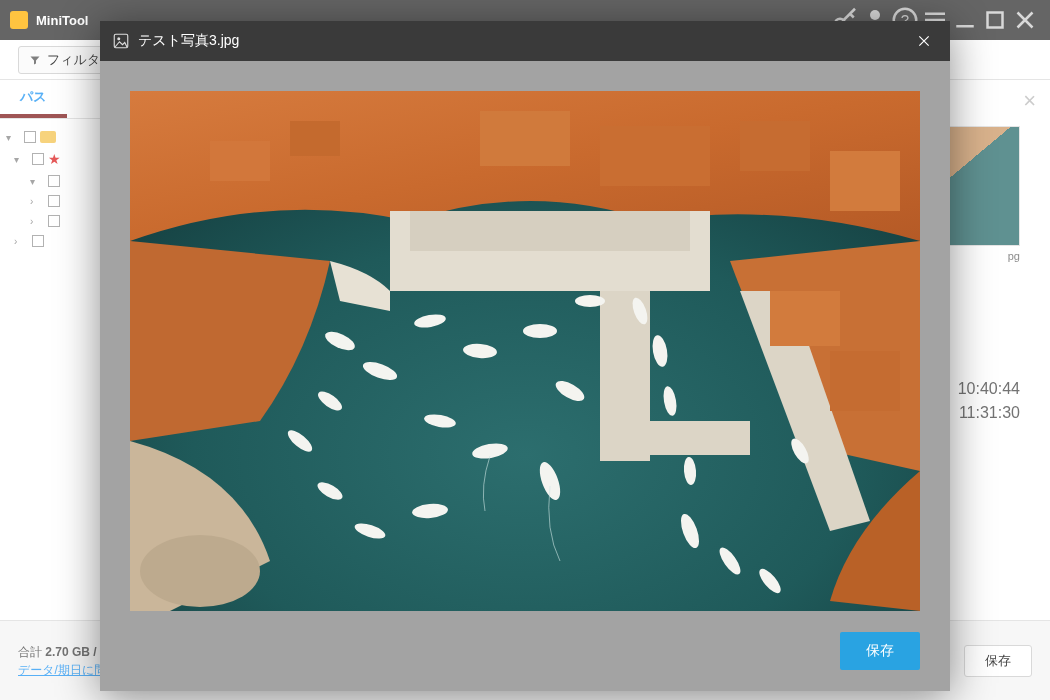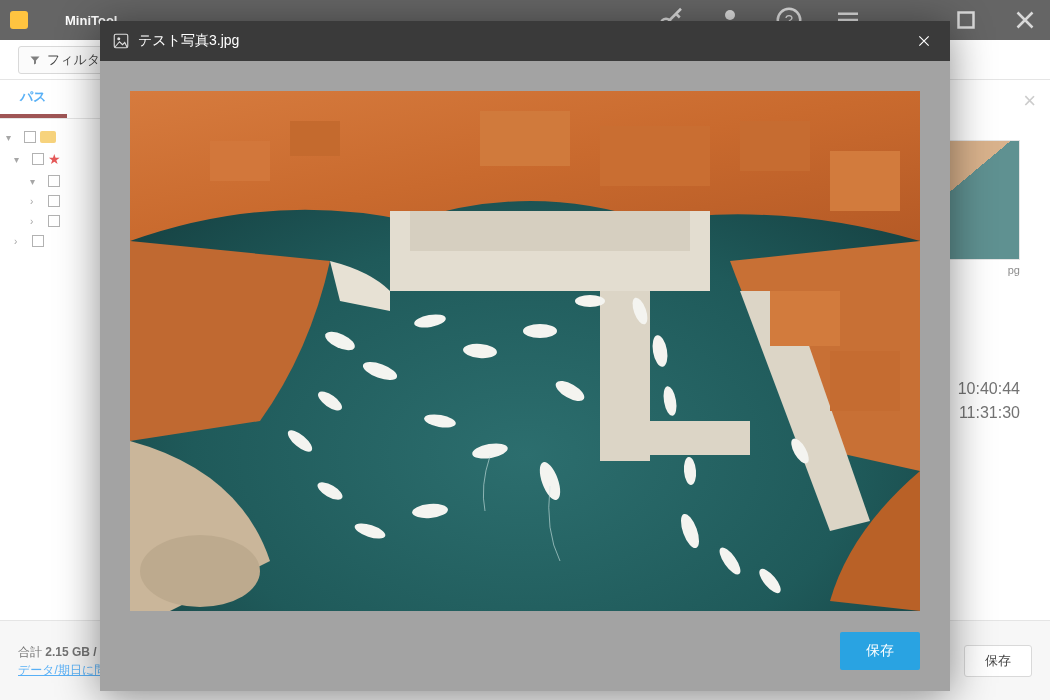--- a/index.html
+++ b/index.html
@@ -2,21 +2,21 @@
 <html><head>
 <meta charset="utf-8">
 <style>
 * { box-sizing: border-box; margin: 0; padding: 0; font-family: "Segoe UI", "Meiryo", sans-serif; }
 html,body { width:1050px; height:700px; overflow:hidden; background:#111; }
 
 
 .mainwin { position:absolute; inset:0; background:#f5f5f5; }
 .mw-titlebar {
   height:40px; background:#323232; color:#fff; display:flex; align-items:center;
-  padding:0 10px; font-size:13px;gap:29px;
+  padding:0 10px; font-size:13px;
 }
 .mw-titlebar .app-icon { width:18px; height:18px; background:#ffb100; border-radius:3px; margin-right:8px; }
 .mw-titlebar .title { flex:0 0 auto; font-weight:600; }
 .mw-titlebar .spacer { flex:1; }
 .mw-titlebar .tb-icon { width:30px; height:30px; display:flex; align-items:center; justify-content:center; cursor:pointer; color:#ddd; }
 
 .mw-toolbar { height:40px; display:flex; align-items:center; padding:4px 18px; gap:10px; background:#fff; border-bottom:1px solid #ddd; }
 .filter-btn { display:flex; align-items:center; gap:6px; font-size:13px; padding:4px 10px; border:1px solid #ccc; border-radius:3px; background:#fafafa; cursor:pointer; }
 .filter-btn svg { width:12px; height:12px; fill:#555; }
 
@@ -28,21 +28,21 @@
 .sb-tree { padding:8px 4px; font-size:13px; color:#444; }
 .sb-tree .node { display:flex; align-items:center; gap:4px; padding:4px 2px; white-space:nowrap; }
 .sb-tree .node .chev { width:14px; font-size:10px; color:#888; }
 .sb-tree .node .chk { width:12px; height:12px; border:1px solid #999; flex:0 0 auto; }
 .sb-tree .node .fold { width:16px; height:12px; background:#f5c452; border-radius:2px; }
 .sb-tree .lvl1 { padding-left:10px; }
 .sb-tree .lvl2 { padding-left:26px; }
 
 .mw-content { flex:1; position:relative; padding:20px; }
 .mw-content .close-panel { position:absolute; top:8px; right:14px; font-size:22px; color:#bbb; cursor:pointer; }
-.thumb-wrap { position:absolute; top:60px; right:30px; width:110px; }
+.thumb-wrap { position:absolute; top:46px; right:30px; width:110px; }
 .thumb { width:110px; height:120px; background:linear-gradient(140deg,#c96 0 40%,#2a6d6d 40% 100%); border:1px solid #ddd; }
 .thumb-line { font-size:11px; color:#666; margin-top:4px; text-align:right; }
 .datetime-rows { position:absolute; top:300px; right:30px; font-size:16px; color:#444; text-align:right; }
 .datetime-rows div { margin-bottom:6px; white-space:nowrap; }
 
 .mw-footer { position:absolute; bottom:0; left:0; right:0; height:80px; background:#f5f5f5;
   border-top:1px solid #ddd; display:flex; align-items:center; padding:0 18px; font-size:12px; color:#444; }
 .mw-footer .f-left { flex:1; line-height:1.5; }
 .mw-footer .f-link { color:#2196f3; text-decoration:underline; cursor:pointer; }
 .mw-footer .f-save { border:1px solid #ccc; background:#fff; padding:6px 20px; border-radius:3px; cursor:pointer; font-size:13px; }
@@ -172,21 +172,21 @@
       <div class="datetime-rows">
         <div>10:40:44</div>
         <div>11:31:30</div>
       </div>
     </div>
   </div>
 
   <div class="mw-footer">
     <div class="f-left">
       <span>合計</span>
-      <b>2.15 GB /</b><br>
+      <b>2.70 GB /</b><br>
       <span class="f-link">データ/期日に問題</span>
     </div>
     <button class="f-save">保存</button>
   </div>
 </div>
 
 <div class="overlay">
   <div class="modal">
     <div class="modal-titlebar">
       <span class="m-icon">

